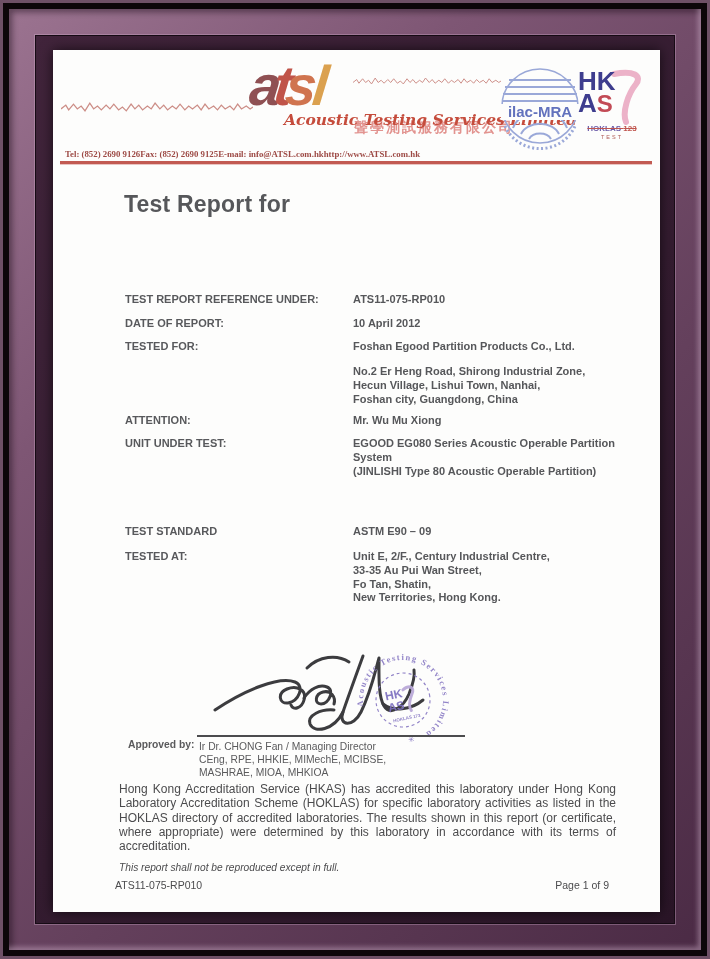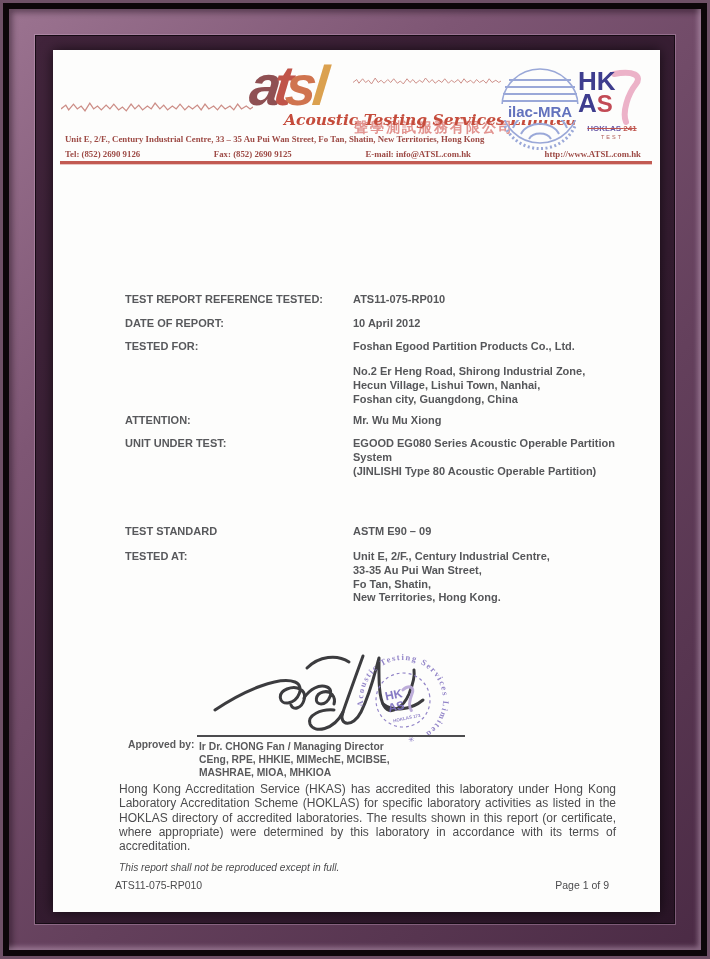--- a/index.html
+++ b/index.html
@@ -25,21 +25,21 @@
   .atsl-logo { position:absolute; left:197px; top:8px; font-style:italic; font-weight:bold;
     font-size:56px; letter-spacing:-7px; line-height:1; transform:skewX(-6deg); }
   .atsl-logo span { display:inline-block; }
   .lg-a{color:#8f5053;} .lg-t{color:#c05449;} .lg-s{color:#d0744f;} .lg-l{color:#dba14f; margin-left:3px;}
   .cjk { position:absolute; left:301px; top:41px; font-size:14px; font-weight:bold;
     color:#e2938f; letter-spacing:2px; white-space:nowrap;margin-top:28px; }
   .script-name { position:absolute; left:231px; top:60px; font-family:"DejaVu Serif",serif;
     font-style:italic; font-weight:bold; font-size:15.5px; color:#c54c3c; white-space:nowrap; }
   .addr1 { position:absolute; left:12px; top:84px; width:542px; font-family:"Liberation Serif",serif;
     font-weight:bold; font-size:8.8px; color:#9d4a45; white-space:nowrap; }
-  .addr2 { position:absolute; left:12px; top:99px; width:576px; display:flex; justify-content:space-between;
+  .addr2 { position:absolute; left:12px; top:99px; width:576px; display:flex; 
     font-family:"Liberation Serif",serif; font-weight:bold; font-size:8.8px; color:#9d4a45; }
   .red-rule { position:absolute; left:7px; top:111px; width:592px; height:3px; background:#c25a52;
     box-shadow:0 1px 0 rgba(194,90,82,.35); }
 
   
   .ilac { position:absolute; left:446px; top:16px; width:82px; height:86px; }
   .hkas { position:absolute; left:523px; top:18px; width:72px; height:102px; }
   .hkas-letters { position:absolute; left:2px; top:2px; font-weight:bold; font-size:26px;
     line-height:22px; letter-spacing:0px; color:#3e3d8e; font-family:"Liberation Sans",sans-serif; }
   .hkas-s { color:#c24a55; font-size:24px; }
@@ -59,21 +59,21 @@
   .flabel { position:absolute; left:0; top:0; font-weight:bold; font-size:11px; color:#58595c; }
   .fvalue { position:absolute; left:228px; top:0; width:262px; font-weight:bold; font-size:11px;
     line-height:13.8px; color:#56575a; }
   .pre { white-space:pre-line; }
   .just { text-align:justify; }
 
   
   .approved-by { position:absolute; left:75px; top:672px; font-weight:bold; font-size:10.3px; color:#5a5a5c;margin-top:17px; }
   .sig-svg { position:absolute; left:144px; top:596px; }
   .sig-line { position:absolute; left:144px; top:685px; width:268px; border-top:2px solid #4c4c4e; }
-  .sig-names { position:absolute; left:146px; top:690px; font-weight:bold; font-size:10.3px;
+  .sig-names { position:absolute; left:146px; top:690px; font-weight:normal; font-size:10.3px;
     line-height:13.2px; color:#5a5a5c; }
   .stamp { position:absolute; left:300px; top:600px; width:100px; height:100px;
     transform:rotate(-12deg); opacity:.92; }
 
   
   .accred { position:absolute; left:66px; top:732px; width:497px; font-size:12px;
     line-height:14.3px; color:#4b4b4d; text-align:justify; }
   .note { position:absolute; left:66px; top:812px; font-size:10.2px; color:#4b4b4d;font-style:italic; }
   .footer { position:absolute; left:62px; top:829px; width:494px; display:flex;
     justify-content:space-between; font-size:10.5px; color:#4b4b4d; }
@@ -92,21 +92,20 @@
   </svg>
   <svg class="wave" style="left:300px; top:24px;" width="148" height="14" viewBox="0 0 200 14">
     <path d="M0 9 L5 5 8 10 13 4 17 9 21 6 25 11 30 3 34 9 38 6 42 10 47 5 51 9 55 4 60 10 64 7 68 11 73 4 77 9 81 5 85 10 90 6 94 9 98 3 103 9 107 5 111 10 116 6 120 9 124 4 129 10 133 6 137 9 142 5 146 10 150 4 154 9 159 6 163 10 167 5 171 9 176 6 180 10 184 4 188 9 193 6 197 9 200 7" fill="none" stroke="#cc8d86" stroke-width="1.3"></path>
   </svg>
 
   <div class="atsl-logo"><span class="lg-a">a</span><span class="lg-t">t</span><span class="lg-s">s</span><span class="lg-l">l</span></div>
 
   <div class="cjk">聲學測試服務有限公司</div>
   <div class="script-name">Acoustic Testing Services Limited</div>
 
-  <div class="addr1">Unit E, 2/F., Century Industrial Centre, 33 – 35 Au Pui Wan Street, Fo Tan, Shatin, New Territories, Hong Kong</div>
   <div class="addr2">
     <span>Tel: (852) 2690 9126</span>
     <span>Fax: (852) 2690 9125</span>
     <span>E-mail: info@ATSL.com.hk</span>
     <span>http://www.ATSL.com.hk</span>
   </div>
   <div class="red-rule"></div>
 
   <svg class="ilac" viewBox="0 0 82 86">
     <g stroke="#9aa8d8" stroke-width="2" fill="none">
@@ -122,29 +121,30 @@
   </svg>
 
   <div class="hkas">
     <svg class="hkas-swoosh" width="72" height="60" viewBox="0 0 72 60">
       <path d="M38 6 C58 2 66 8 60 16 C52 26 46 44 50 54" fill="none" stroke="#ecb2c8" stroke-width="6" stroke-linecap="round"></path>
     </svg>
     <div class="hkas-letters">
       <div>HK</div>
       <div><span>A</span><span class="hkas-s">S</span></div>
     </div>
-    <div class="hoklas"><span>HOKLAS </span><span class="hoklas-num">241</span></div>
+    <div class="hoklas"><span>HOKLAS </span><span class="hoklas-num">123</span></div>
     <div class="hkas-test">TEST</div>
   </div>
 
   <div class="title">
+    <div>Test Report for</div>
   </div>
 
   <div class="frow" style="top:243px;">
-    <span class="flabel">TEST REPORT REFERENCE TESTED:</span>
+    <span class="flabel">TEST REPORT REFERENCE UNDER:</span>
     <div class="fvalue">ATS11-075-RP010</div>
   </div>
   <div class="frow" style="top:267px;">
     <span class="flabel">DATE OF REPORT:</span>
     <div class="fvalue">10 April 2012</div>
   </div>
   <div class="frow" style="top:290px;">
     <span class="flabel">TESTED FOR:</span>
     <div class="fvalue">Foshan Egood Partition Products Co., Ltd.</div>
   </div>

